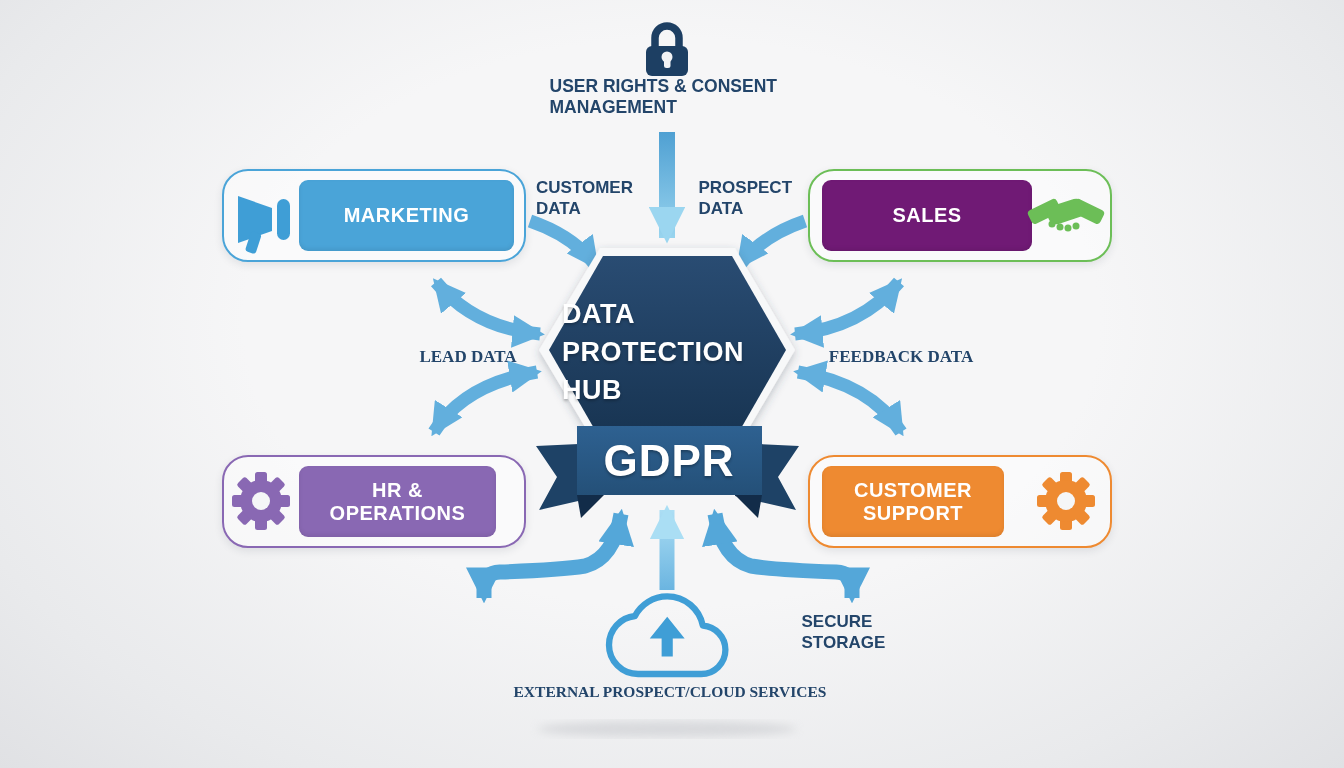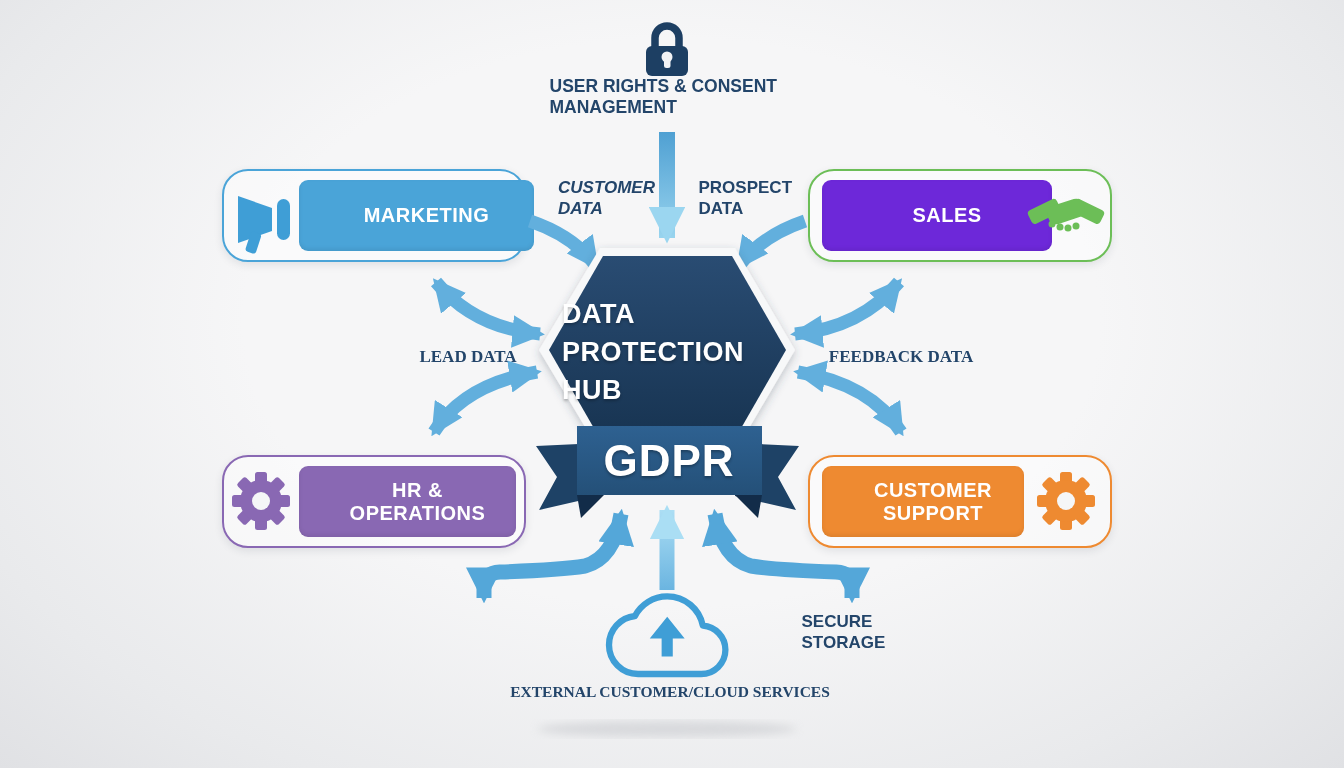--- a/index.html
+++ b/index.html
@@ -10,38 +10,38 @@
   }
   .stage{position:relative;width:1344px;height:768px;}
   .layer{position:absolute;left:0;top:0;pointer-events:none;}
 
   
   .dept{position:absolute;width:300px;height:89px;border-radius:26px;
         background:rgba(255,255,255,.45);box-shadow:0 3px 9px rgba(30,40,60,.10);}
   .dept-fill{position:absolute;top:9px;height:71px;border-radius:9px;
         display:flex;align-items:center;justify-content:center;text-align:center;
         color:#fff;font-weight:bold;font-size:20px;line-height:1.15;letter-spacing:.5px;
-        box-shadow:inset 0 -2px 4px rgba(0,0,0,.08);padding-left:20px;}
+        box-shadow:inset 0 -2px 4px rgba(0,0,0,.08);}
   #dept-marketing{left:222px;top:169px;border:2px solid #4aa4d8;}
   #dept-marketing .dept-fill{left:75px;width:215px;background:#4aa4d8;}
   #dept-sales{left:808px;top:169px;border:2px solid #6cbe57;}
-  #dept-sales .dept-fill{left:12px;width:210px;background:#6d28d9;}
+  #dept-sales .dept-fill{left:12px;width:210px;background:#701a75;}
   #dept-hr{left:222px;top:455px;border:2px solid #8968b3;}
   #dept-hr .dept-fill{left:75px;width:197px;background:#8968b3;}
   #dept-cs{left:808px;top:455px;border:2px solid #ee8a31;}
   #dept-cs .dept-fill{left:12px;width:182px;background:#ee8a31;}
   .dept-label{max-width:170px;}
 
   
   .lbl{position:absolute;transform:translate(-50%,-50%);
        color:#23456a;font-weight:bold;text-align:left;line-height:1.22;}
   .lbl-sm{font-size:17px;}
   .nowrap{white-space:nowrap;font-family:Liberation Serif, serif;}
   #lbl-user-rights{left:667px;top:97px;width:235px;font-size:17.5px;}
-  #lbl-customer-data{left:608px;top:199px;width:100px;font-style:italic;}
+  #lbl-customer-data{left:586px;top:199px;width:100px;}
   #lbl-prospect-data{left:746px;top:199px;width:95px;}
   #lbl-lead-data{left:468px;top:357px;}
   #lbl-feedback-data{left:884px;top:357px;margin-left:17px;}
   #lbl-compliant{left:487px;top:633px;width:115px;}
   #lbl-secure{left:849px;top:633px;width:95px;}
   #lbl-external{left:670px;top:692px;font-size:15.5px;}
 
   
   #hub-title{left:667px;top:352px;width:210px;color:#fff;font-size:27px;line-height:38px;
              letter-spacing:.5px;text-shadow:0 2px 3px rgba(0,0,0,.25);}
@@ -200,17 +200,17 @@
       </g>
     </g>
   </svg>
 
   <div class="lbl lbl-sm" id="lbl-user-rights">USER RIGHTS &amp; CONSENT MANAGEMENT</div>
   <div class="lbl lbl-sm" id="lbl-customer-data">CUSTOMER DATA</div>
   <div class="lbl lbl-sm" id="lbl-prospect-data">PROSPECT DATA</div>
   <div class="lbl lbl-sm nowrap" id="lbl-lead-data">LEAD DATA</div>
   <div class="lbl lbl-sm nowrap" id="lbl-feedback-data">FEEDBACK DATA</div>
   <div class="lbl lbl-sm" id="lbl-secure">SECURE STORAGE</div>
-  <div class="lbl nowrap" id="lbl-external">EXTERNAL CUSTOMER/CLOUD SERVICES</div>
+  <div class="lbl nowrap" id="lbl-external">EXTERNAL PROSPECT/CLOUD SERVICES</div>
   <div class="lbl" id="hub-badge">GDPR</div>
   <div class="lbl" id="hub-title">DATA PROTECTION HUB</div>
 
 </div>
 
 </body></html>

